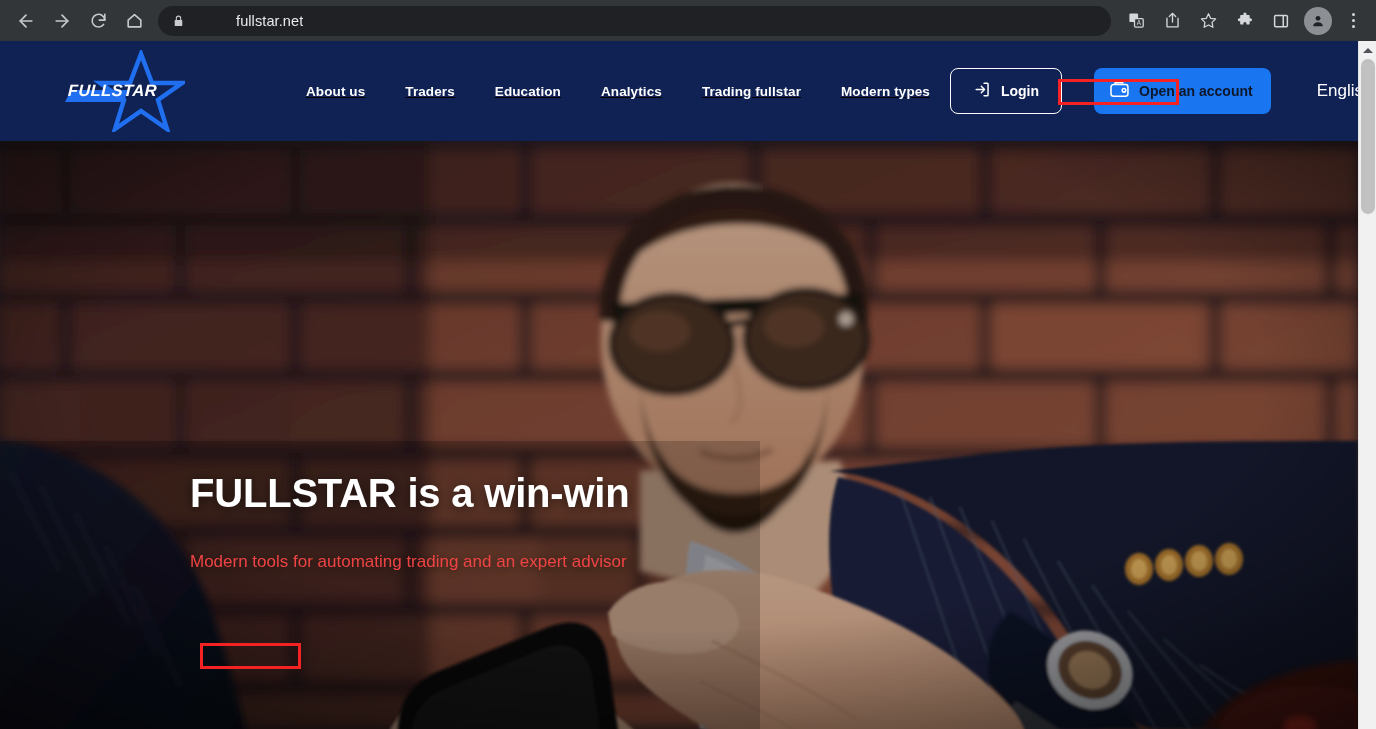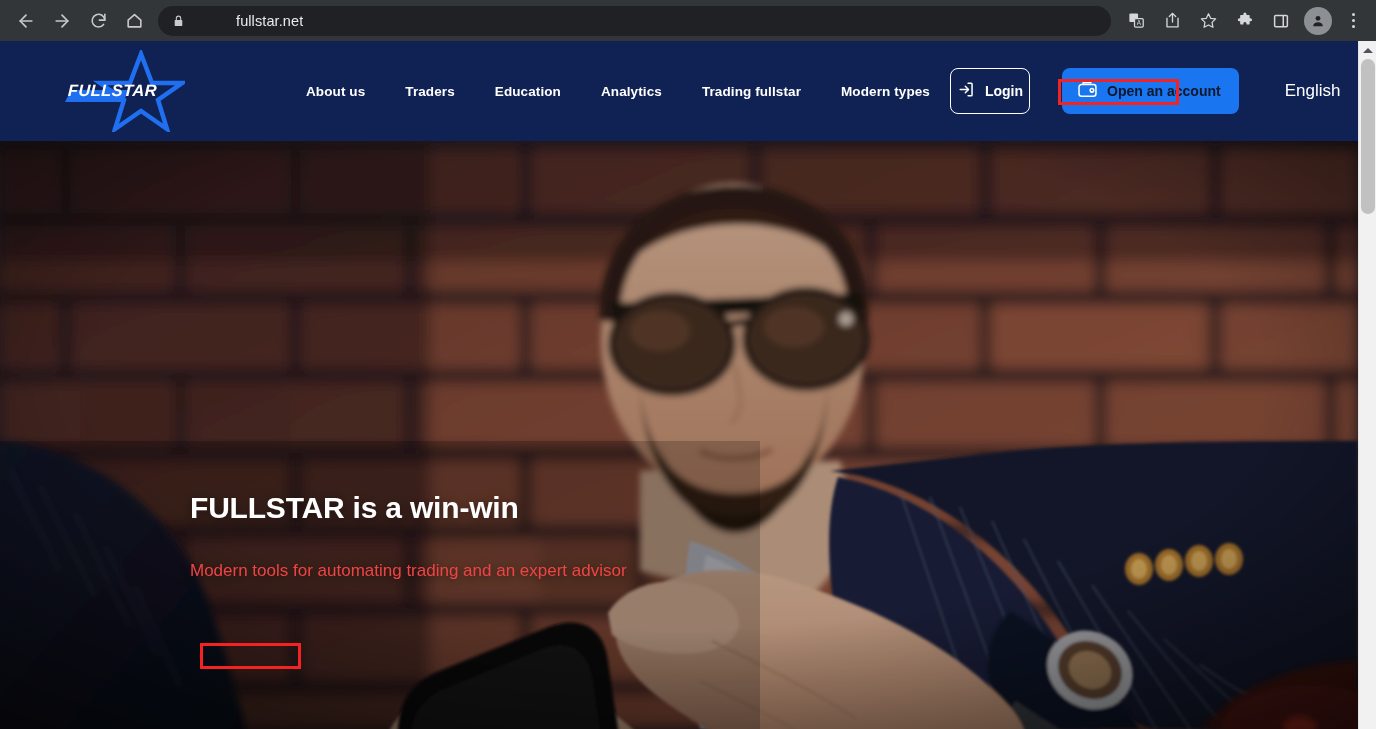--- a/index.html
+++ b/index.html
@@ -96,40 +96,41 @@
     font-weight: bold;
     letter-spacing: .4px;
     font-style: italic;
     transform: skewX(-2deg);
   }
 
   .main-nav {
     display: flex; align-items: center;
     gap: 0;
     margin-left: 101px;
+    text-decoration: underline;
   }
   .main-nav a {
     color: #ffffff;
     font-size: 13.5px;
     font-weight: bold;
     text-decoration: none;
     padding: 0 20px;
     white-space: nowrap;
     letter-spacing: .1px;
   }
 
   .header-actions {
     display: flex; align-items: center;
     margin-left: auto; margin-right: 40px;
     gap: 0;
   }
   .btn-login {
     display: flex; align-items: center; gap: 9px;
     height: 46px;
-    padding: 0 6px;
+    padding: 0 22px;
     border: 1px solid #ffffff;
     border-radius: 8px;
     color: #ffffff;
     font-size: 14px; font-weight: bold;
     background: transparent;
     white-space: nowrap;
   }
   .btn-open {
     position: relative;
     display: flex; align-items: center; gap: 7px;
@@ -170,26 +171,25 @@
   .hero-photo svg { display:block; width: 100%; height: 100%; }
 
   .hero-content {
     position: absolute;
     left: 190px; top: 330px;
     z-index: 10;
     width: 620px;
   }
   .hero-title {
     color: #ffffff;
-    font-size: 30px;
+    font-size: 40px;
     font-weight: bold;
     letter-spacing: -0.2px;
     text-shadow: 0 2px 12px rgba(0,0,0,.55);
     margin-bottom: 33px;
-    margin-top: 20px;
   }
   .hero-sub {
     color: #ef4444;
     font-size: 17px;
     line-height: 26px;
     text-shadow: 0 2px 10px rgba(0,0,0,.6);
     margin-bottom: 32px;
   }
   .btn-start {
     position: relative;

